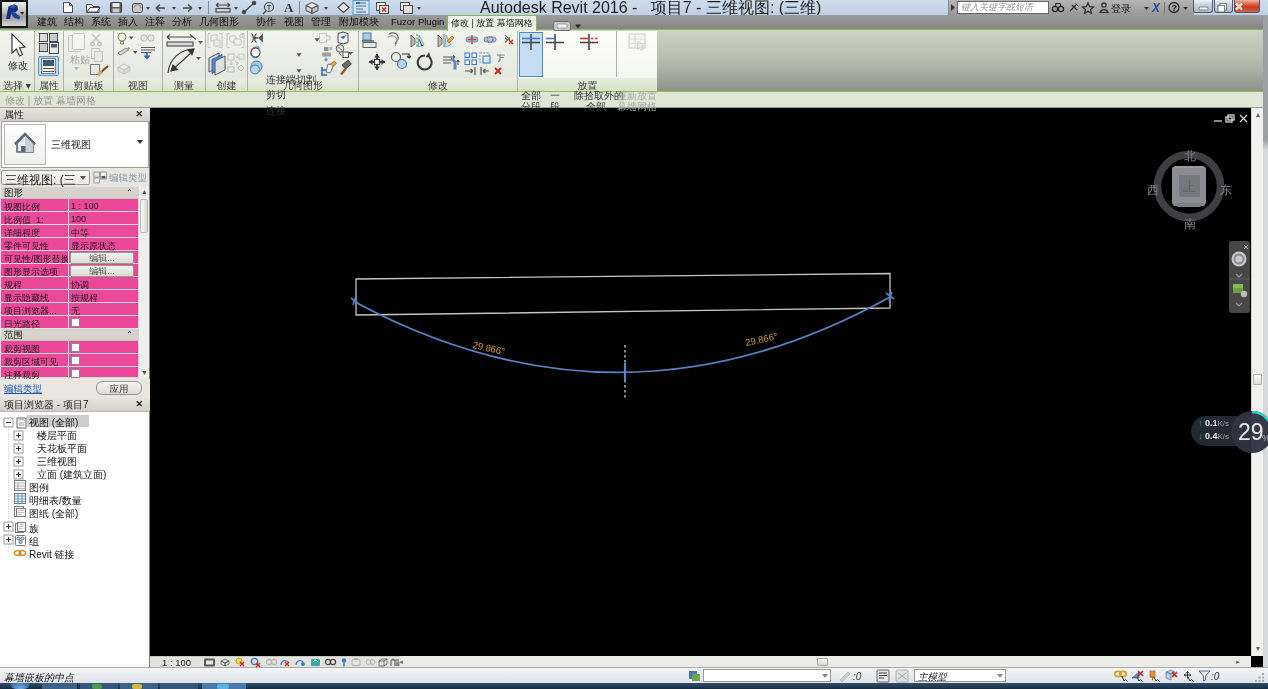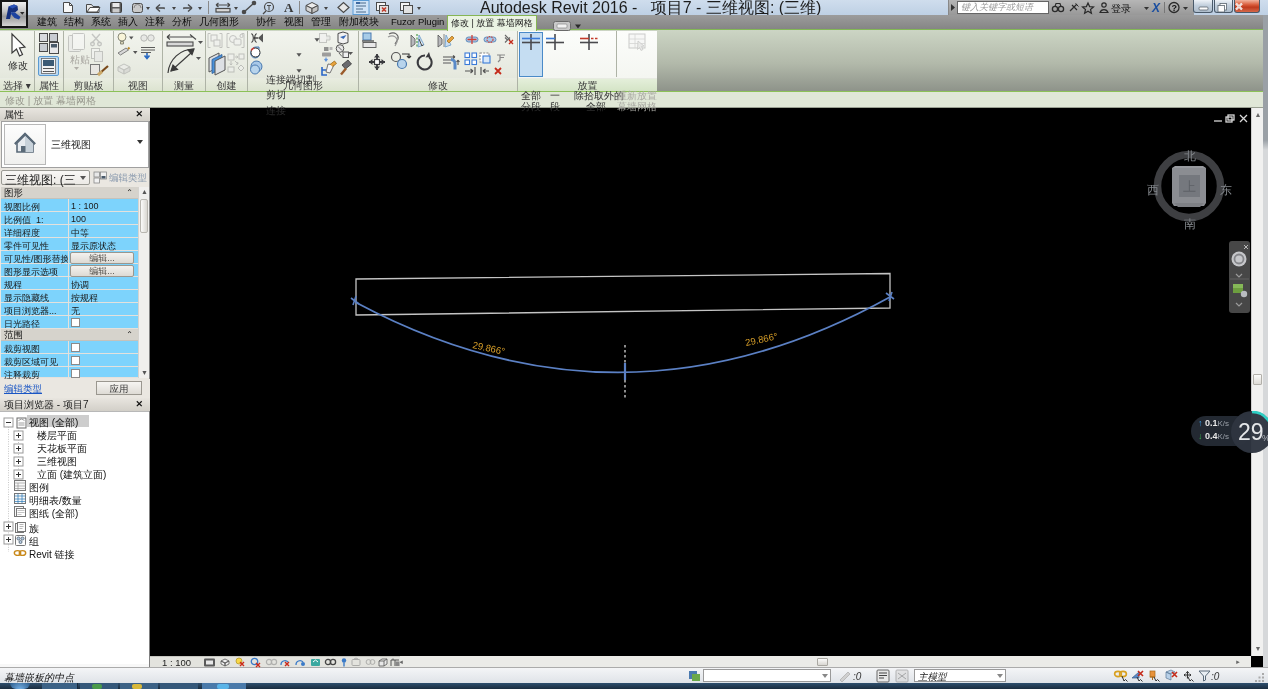--- a/index.html
+++ b/index.html
@@ -44,21 +44,21 @@
 #optionsbar { left:0; top:92px; width:1268px; height:16px; background:#e0e7d7; border-bottom:1px solid #9aa092; }
 #optionsbar span { position:absolute; left:5px; top:2px; font-size:10px; color:#98988e; }
 
 
 #propwrap { left:0; top:108px; width:150px; height:290px; background:#eae7e1; border-right:1px solid #808080; }
 #browserwrap { left:0; top:398px; width:150px; height:269px; background:#f8f8f8; border-right:1px solid #808080; }
 .palhdr { position:absolute; left:0; width:150px; height:13px; background:linear-gradient(#e8e5df,#d2cfc8);
   font-size:10px; color:#222; line-height:13px; padding-left:4px; }
 .palx { position:absolute; right:7px; font-size:9px; color:#111; font-weight:bold; }
 
-.prow { position:absolute; left:1px; width:137px; height:13px; border-bottom:1px solid #e4e1dc; background:#7dd3fc; }
+.prow { position:absolute; left:1px; width:137px; height:13px; border-bottom:1px solid #e4e1dc; background:#ec4899; }
 .prow .n { position:absolute; left:3px; top:1.5px; font-size:9px; color:#1a1a1a; white-space:nowrap; }
 .prow .v { position:absolute; left:70px; top:1.5px; font-size:9px; color:#1a1a1a; white-space:nowrap; }
 .prow .vl { position:absolute; left:67px; top:0; width:1px; height:13px; background:#e4e1dc; }
 .sechdr { position:absolute; left:1px; width:137px; height:12px; background:#d6d3cc; font-size:9.5px; color:#111;
   line-height:12px; padding-left:3px; border-bottom:1px solid #c5c2bb; }
 .chk { position:absolute; left:70px; top:2px; width:9px; height:9px; background:#fff; border:1px solid #8a8a8a; }
 .ebtn { position:absolute; left:69px; top:0.5px; width:64px; height:12px; background:linear-gradient(#f4f2ef,#dddad4);
   border:1px solid #9a978f; border-radius:2px; font-size:9px; color:#55524c; text-align:center; line-height:11px; }
 
 
@@ -672,21 +672,21 @@
     </div>
 
   <div style="position:absolute;left:138px;top:79px;width:11px;height:191px;background:#f0efed;border-left:1px solid #d5d3cf;">
     <div style="position:absolute;left:1px;top:0;width:9px;height:10px;font-size:7px;color:#555;text-align:center;line-height:10px">▲</div>
     <div style="position:absolute;left:1px;top:12px;width:8px;height:34px;background:linear-gradient(90deg,#fbfbfa,#d9d7d2);border:1px solid #b8b6b0;border-radius:2px;"></div>
     <div style="position:absolute;left:1px;bottom:0;width:9px;height:10px;font-size:7px;color:#555;text-align:center;line-height:10px">▼</div>
   </div>
 
   <div style="position:absolute;left:0;top:271px;width:150px;height:19px;background:#eae7e1;">
     <span style="position:absolute;left:4px;top:4px;font-size:9.5px;color:#1a56c4;text-decoration:underline">编辑类型</span>
-    <div style="position:absolute;left:96px;top:2px;width:46px;height:14px;background:linear-gradient(#f6f5f2,#dedbd5);border:1px solid #9a978f;border-radius:0;font-size:9.5px;color:#333;text-align:center;line-height:13px">应用</div>
+    <div style="position:absolute;left:96px;top:2px;width:46px;height:14px;background:linear-gradient(#f6f5f2,#dedbd5);border:1px solid #9a978f;border-radius:6px;font-size:9.5px;color:#333;text-align:center;line-height:13px">应用</div>
   </div>
 </div>
 <div class="abs" id="browserwrap">
   <div class="palhdr" style="top:0">项目浏览器 - 项目7<span class="palx" style="top:0">✕</span></div>
   <div style="position:absolute;left:0;top:13px;width:149px;height:253px;background:#fff;border-top:1px solid #b8b8b8;">
 
     <svg width="149" height="160" viewBox="0 0 149 160" style="position:absolute;left:0;top:2px">
 
       <g stroke="#c8c8c8" stroke-width="1" stroke-dasharray="1 1.4">
         <path d="M8.5 8 v130"></path>

